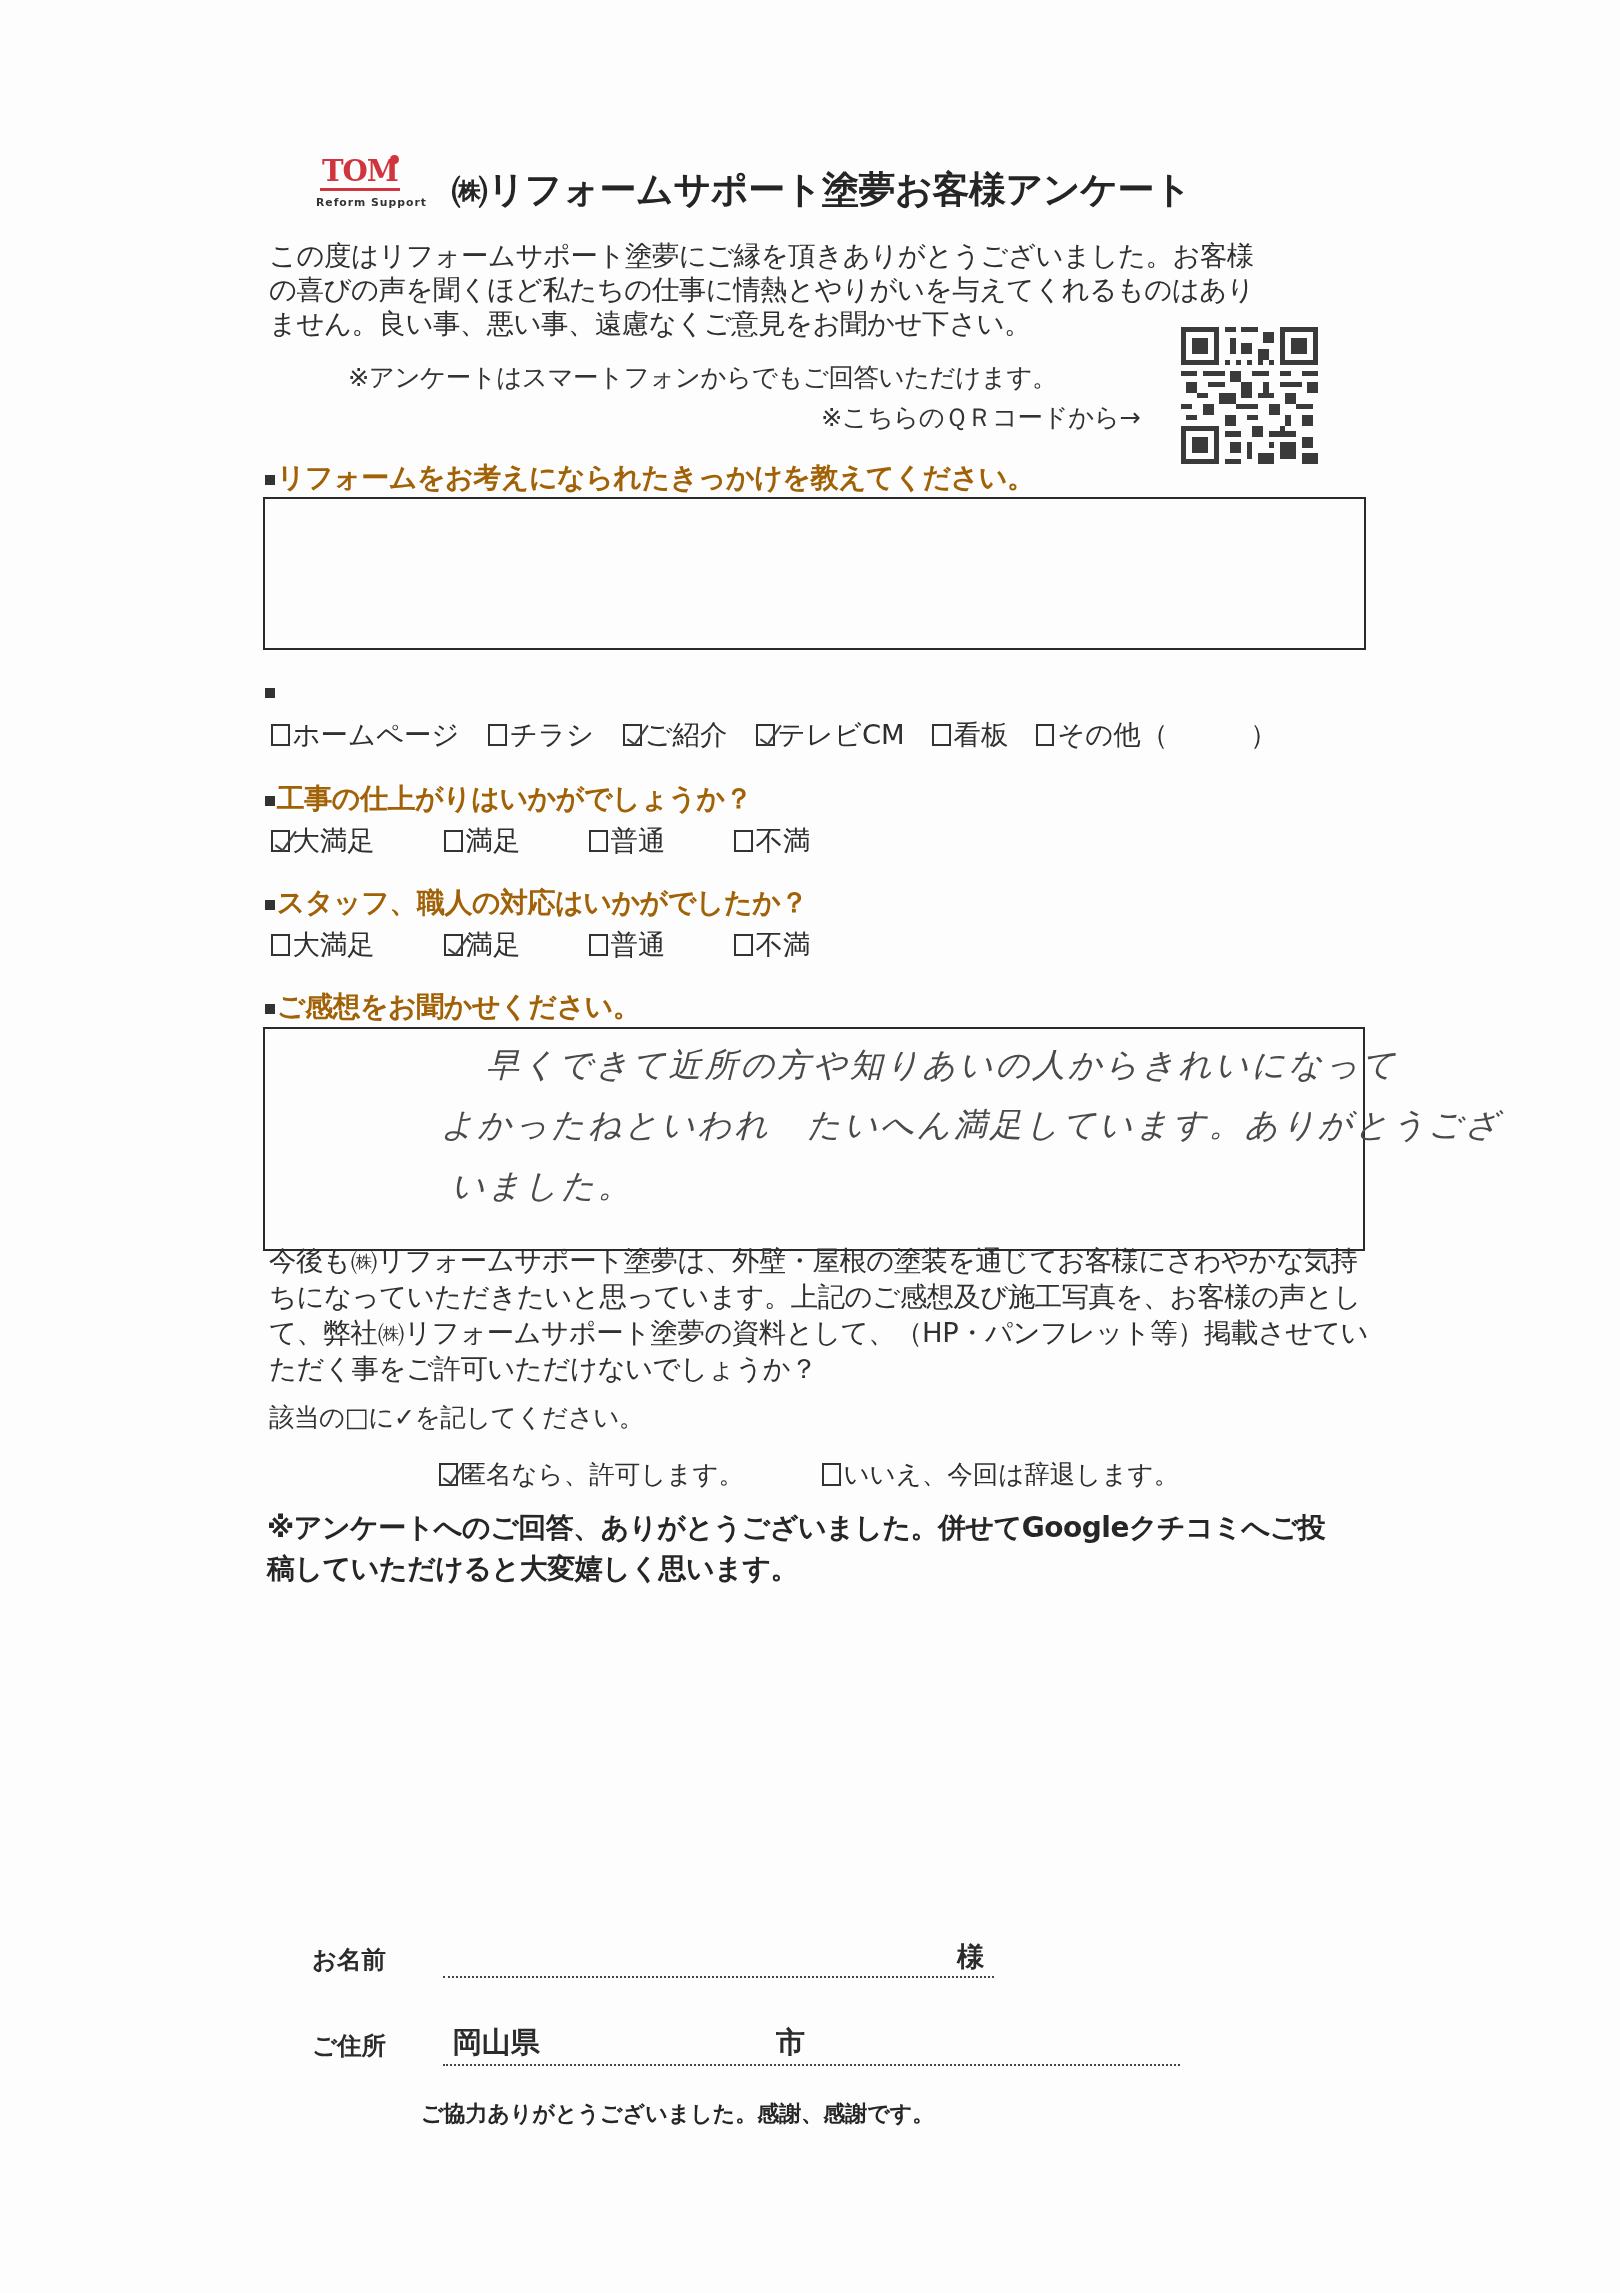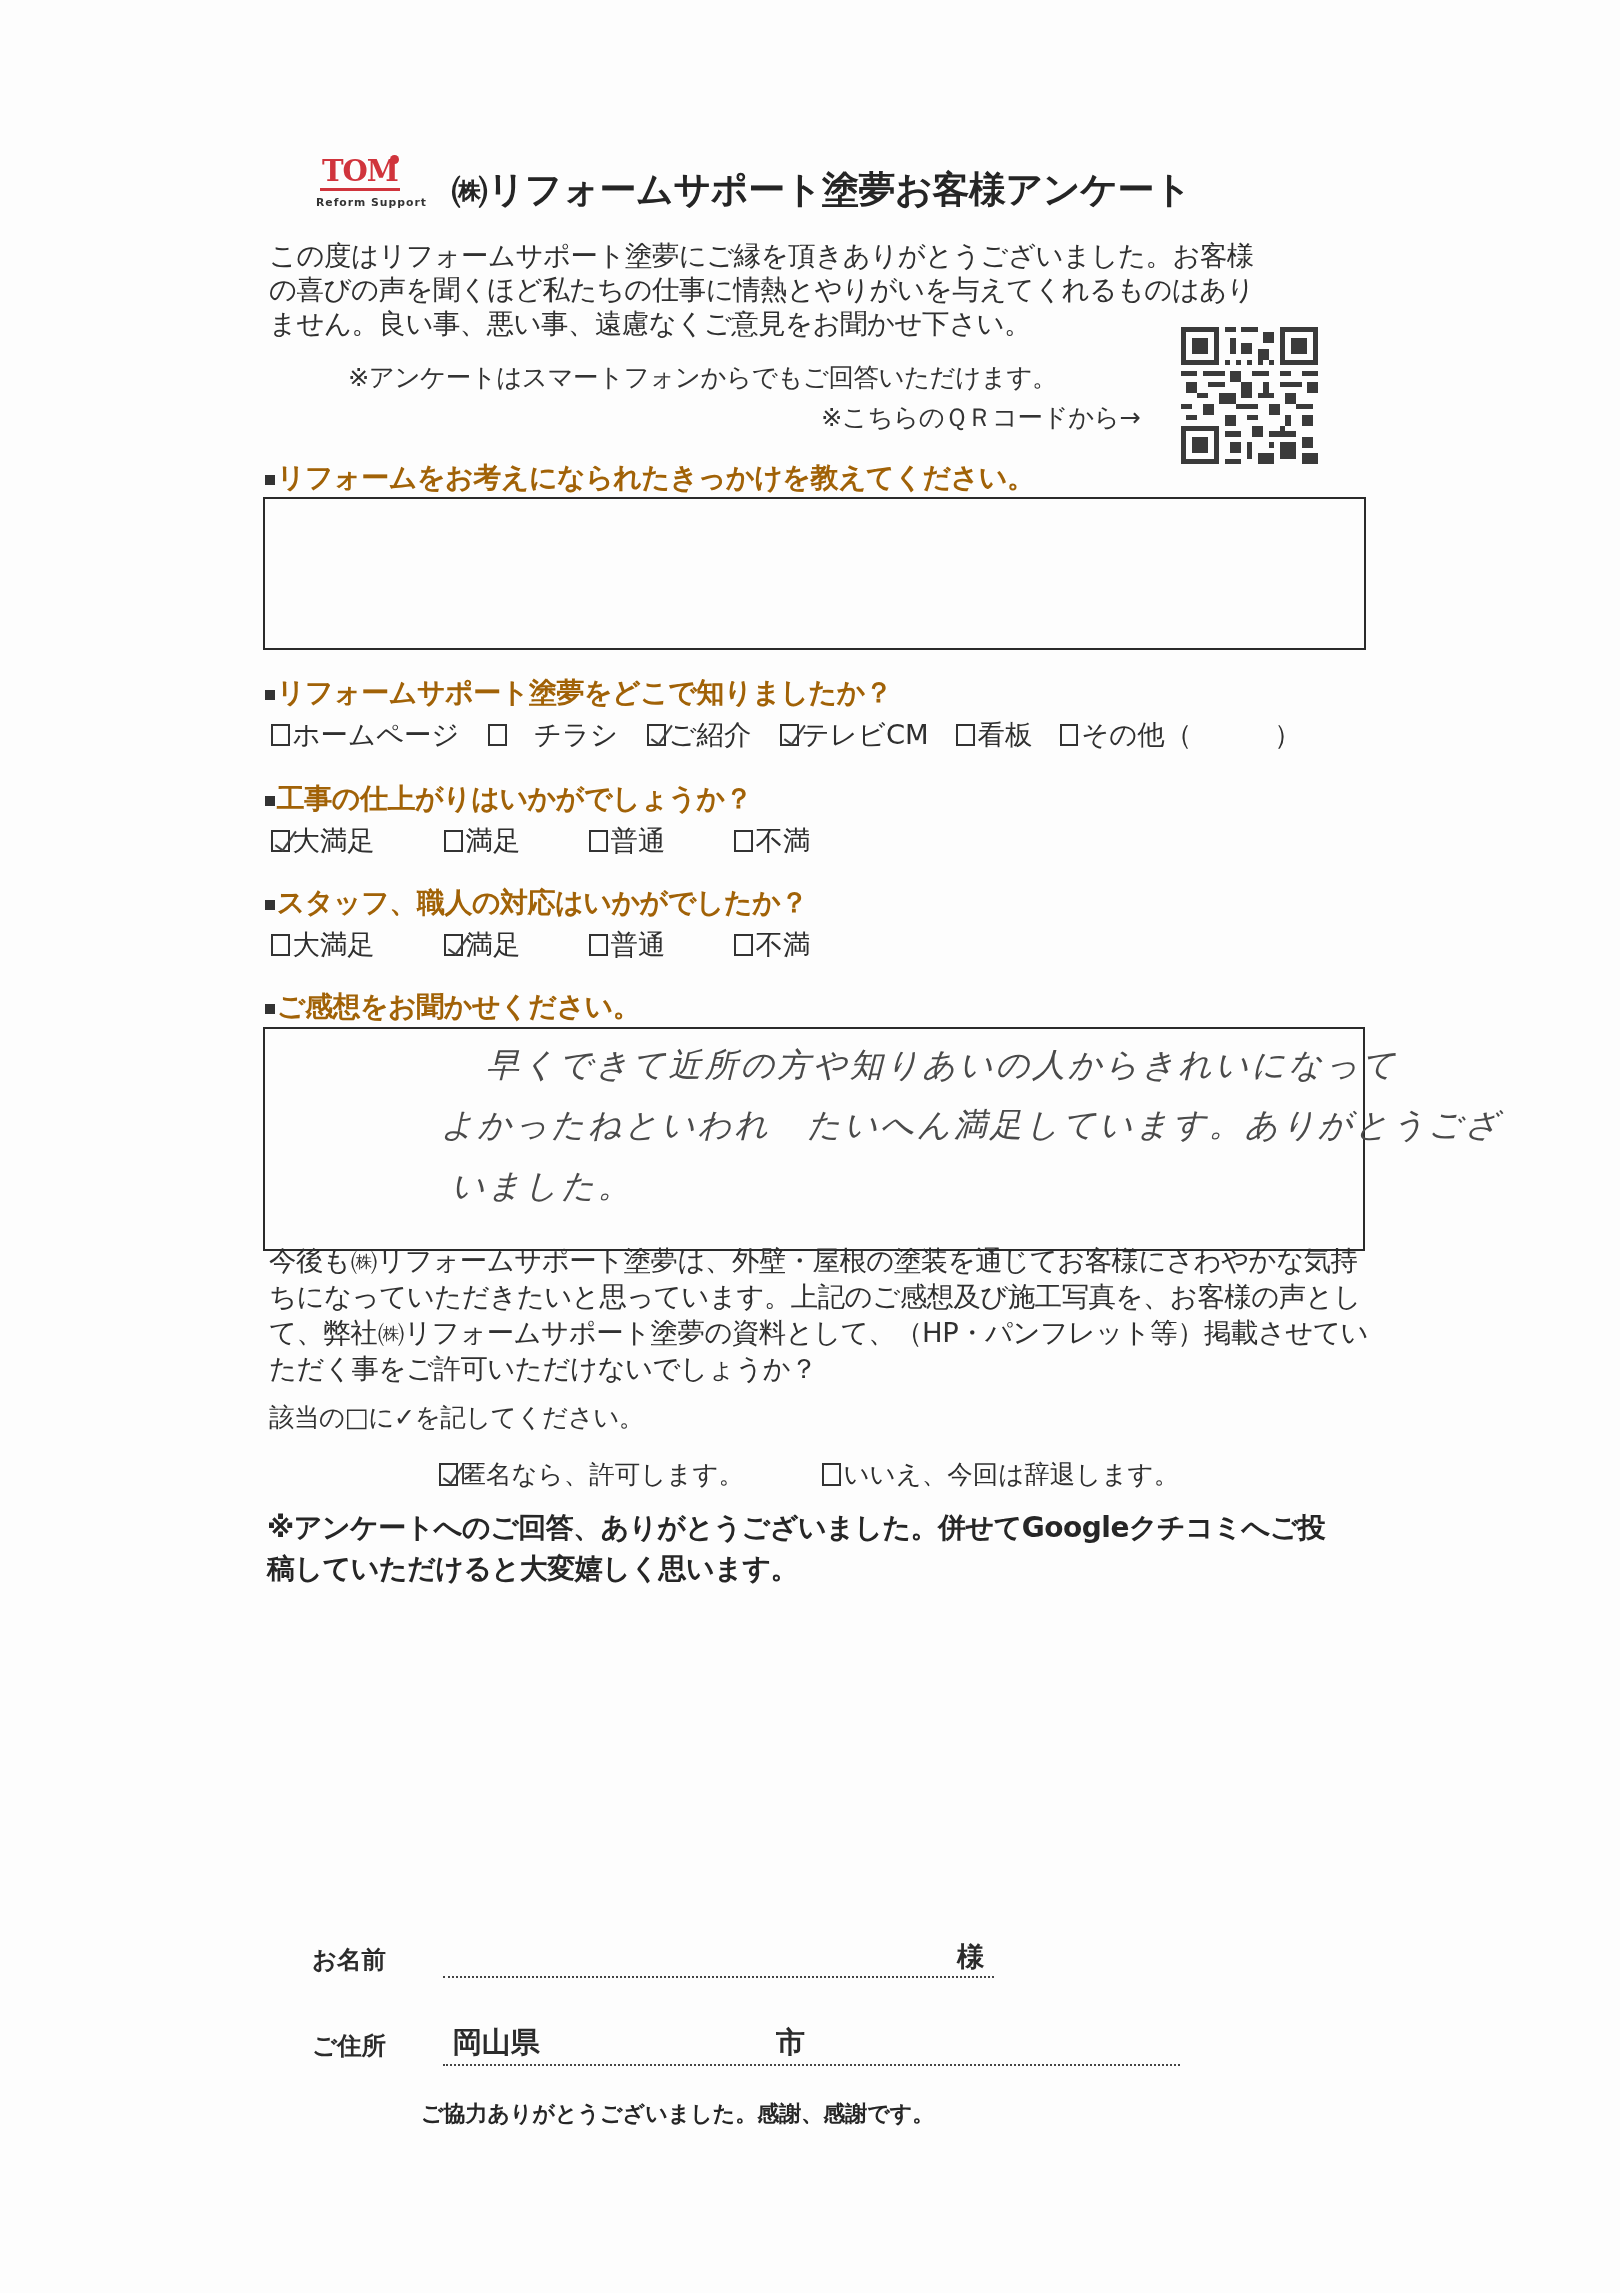--- a/index.html
+++ b/index.html
@@ -119,28 +119,28 @@
 </div>
 
 <div class="abs heading" style="left:265px; top:459px;">
   <span class="sq"></span><span>リフォームをお考えになられたきっかけを教えてください。</span>
 </div>
 <div class="abs box" style="left:263px; top:497px; width:1103px; height:153px;">
   <span></span>
 </div>
 
 <div class="abs heading" style="left:265px; top:674px;">
-  <span class="sq"></span><span>リフォームサポート塗夢をどこで知りましたか？</span>
+  <span class="sq"></span>
 </div>
 <div class="abs opts" style="left:271px; top:717px;">
   <div class="opt" style="margin-right:29px;">
     <span class="cb"></span>
       <span>ホームページ</span>
   </div>
-  <div class="opt" style="margin-right:29px;gap:24px;">
+  <div class="opt" style="margin-right:29px;">
     <span class="cb"></span>
       <span>チラシ</span>
   </div>
   <div class="opt" style="margin-right:29px;">
     <span class="cb checked"></span>
       <span>ご紹介</span>
   </div>
   <div class="opt" style="margin-right:27.4px;">
     <span class="cb checked"></span>
       <span>テレビCM</span>

